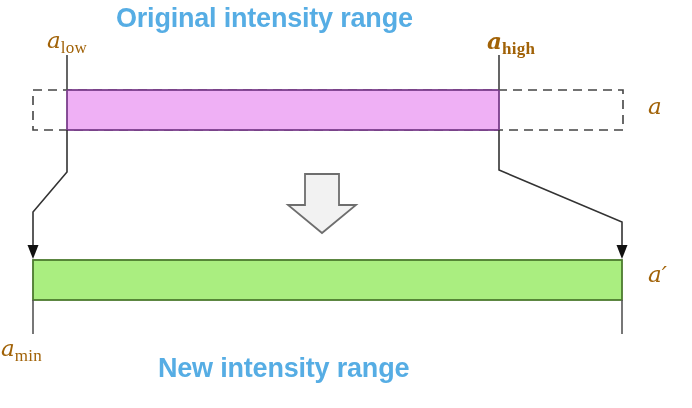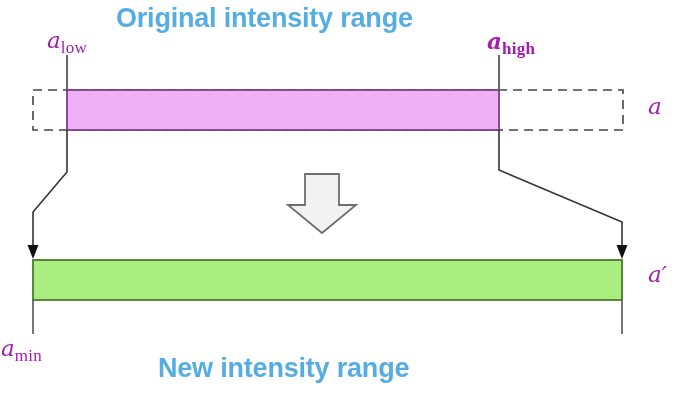--- a/index.html
+++ b/index.html
@@ -26,21 +26,21 @@
     letter-spacing: -0.2px;
     white-space: nowrap;
   }
   #caption-top   { left: 116px; top: 3px; }
   #caption-bottom{ left: 158px; top: 353px; }
 
   
   .mathlabel {
     position: absolute;
     white-space: nowrap;
-    color: #a21caf;
+    color: #a16207;
     font-size: 23px;
     line-height: 1;
   }
   .mathlabel .var {
     font-family: "DejaVu Serif", "Liberation Serif", serif;
     font-style: italic;
     font-size: 23px;
   }
   .mathlabel .sub {
     font-family: "Liberation Serif", "DejaVu Serif", serif;

